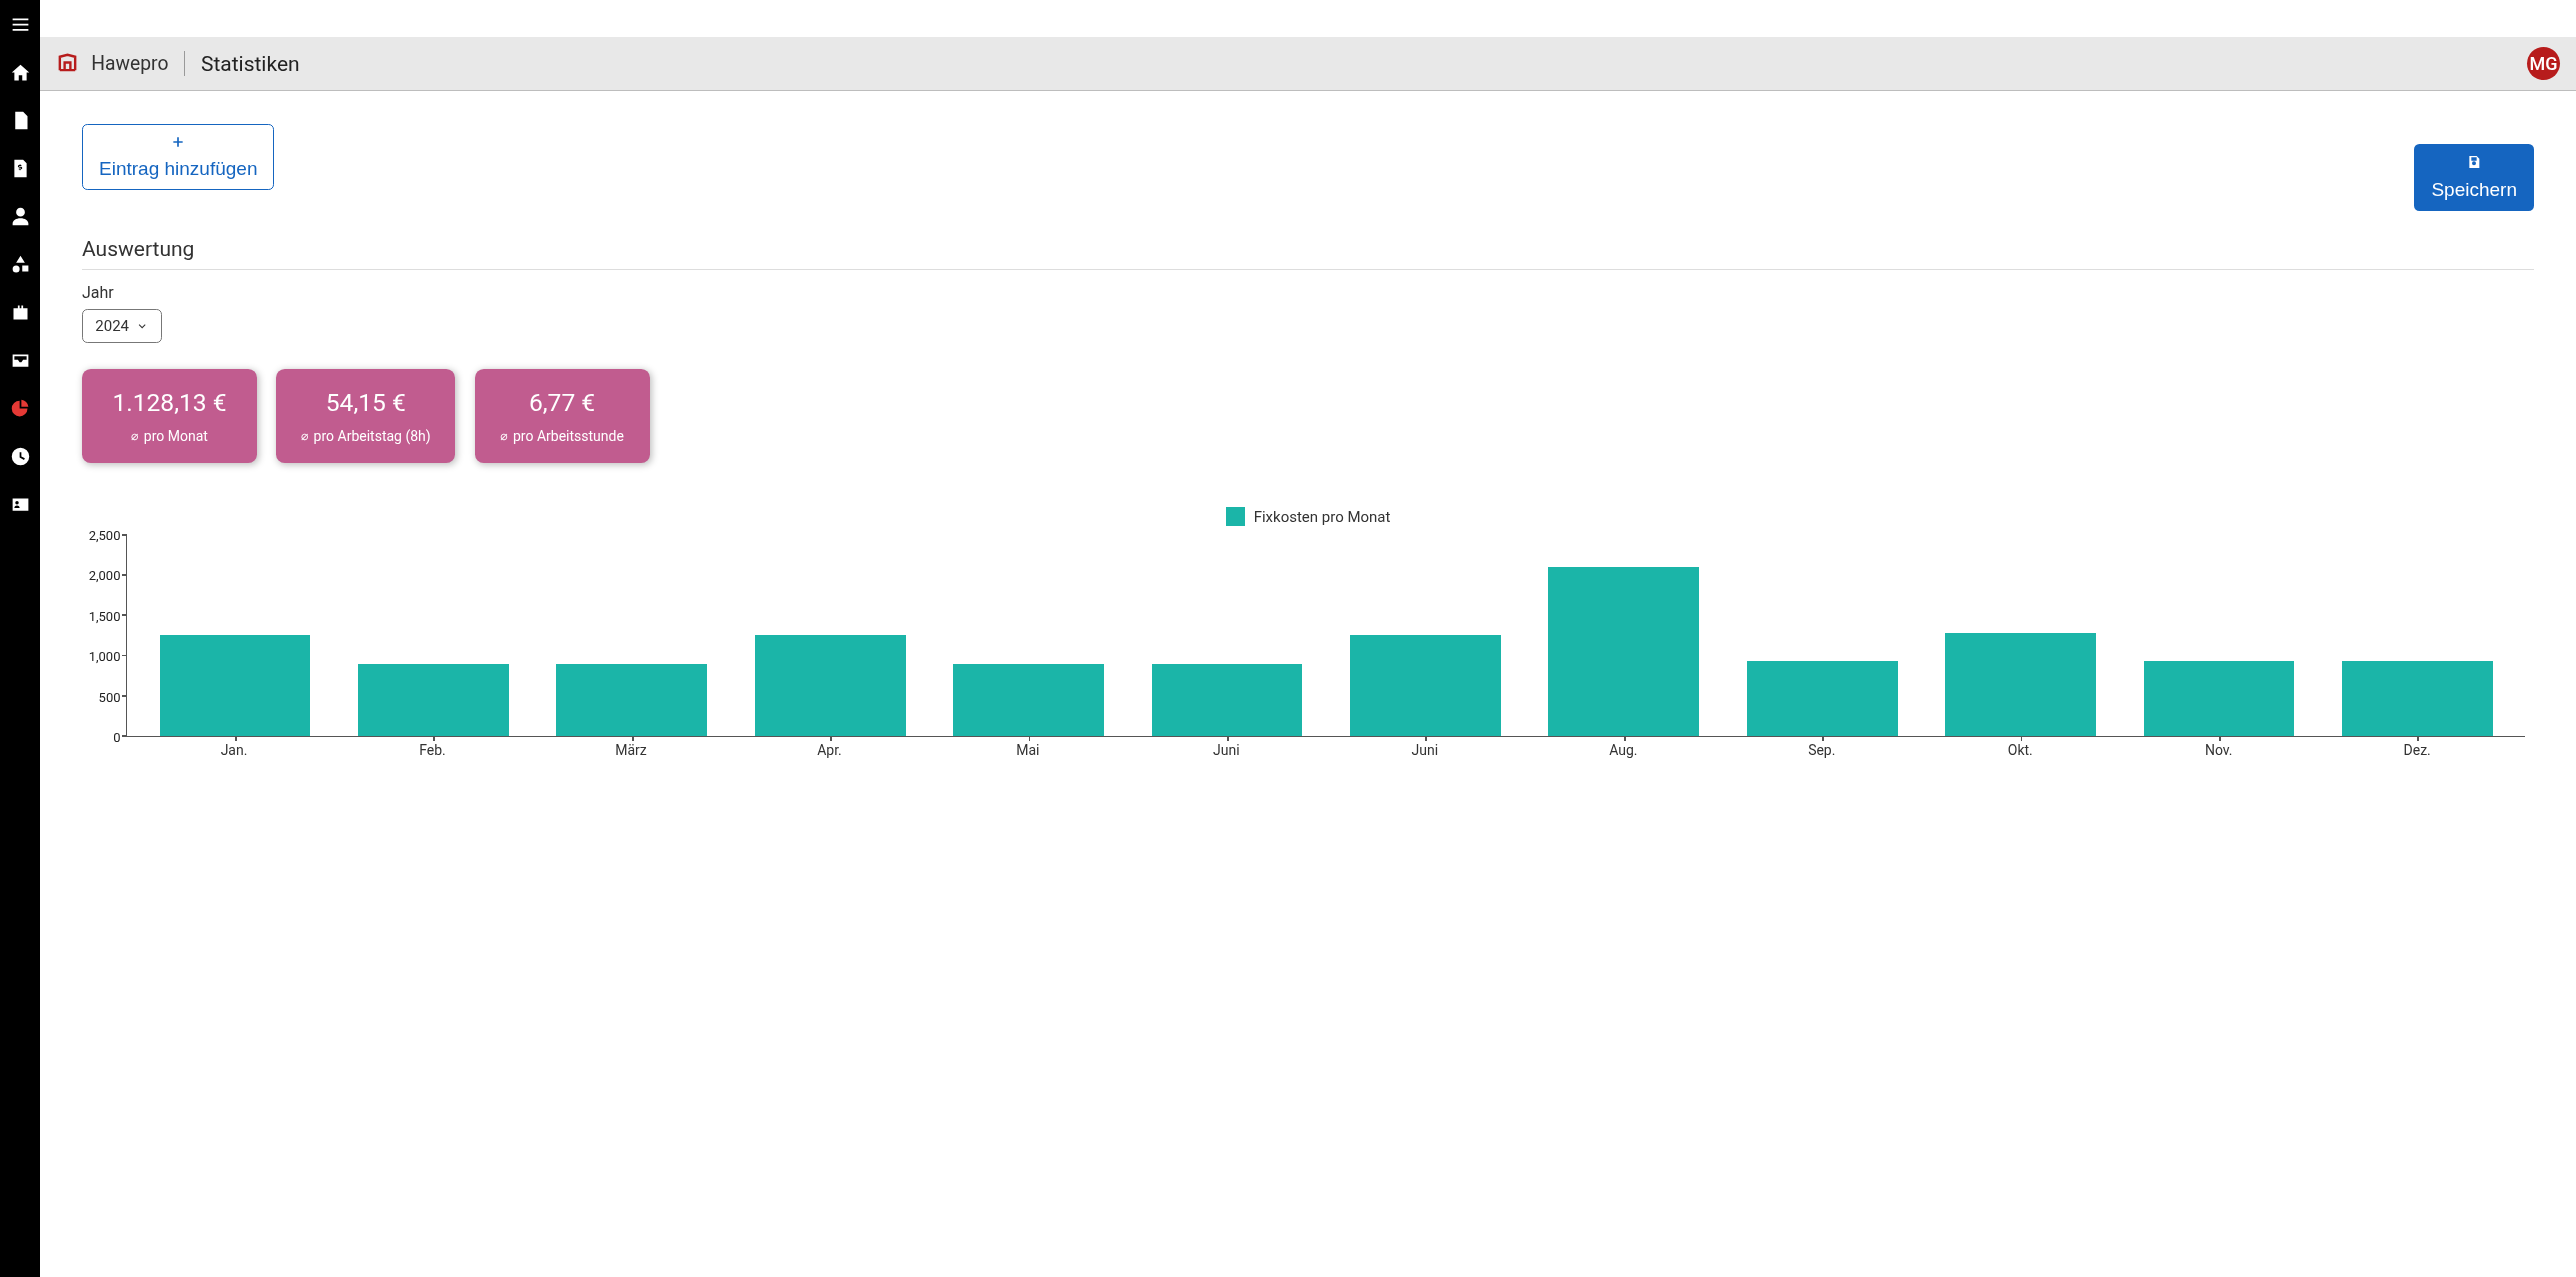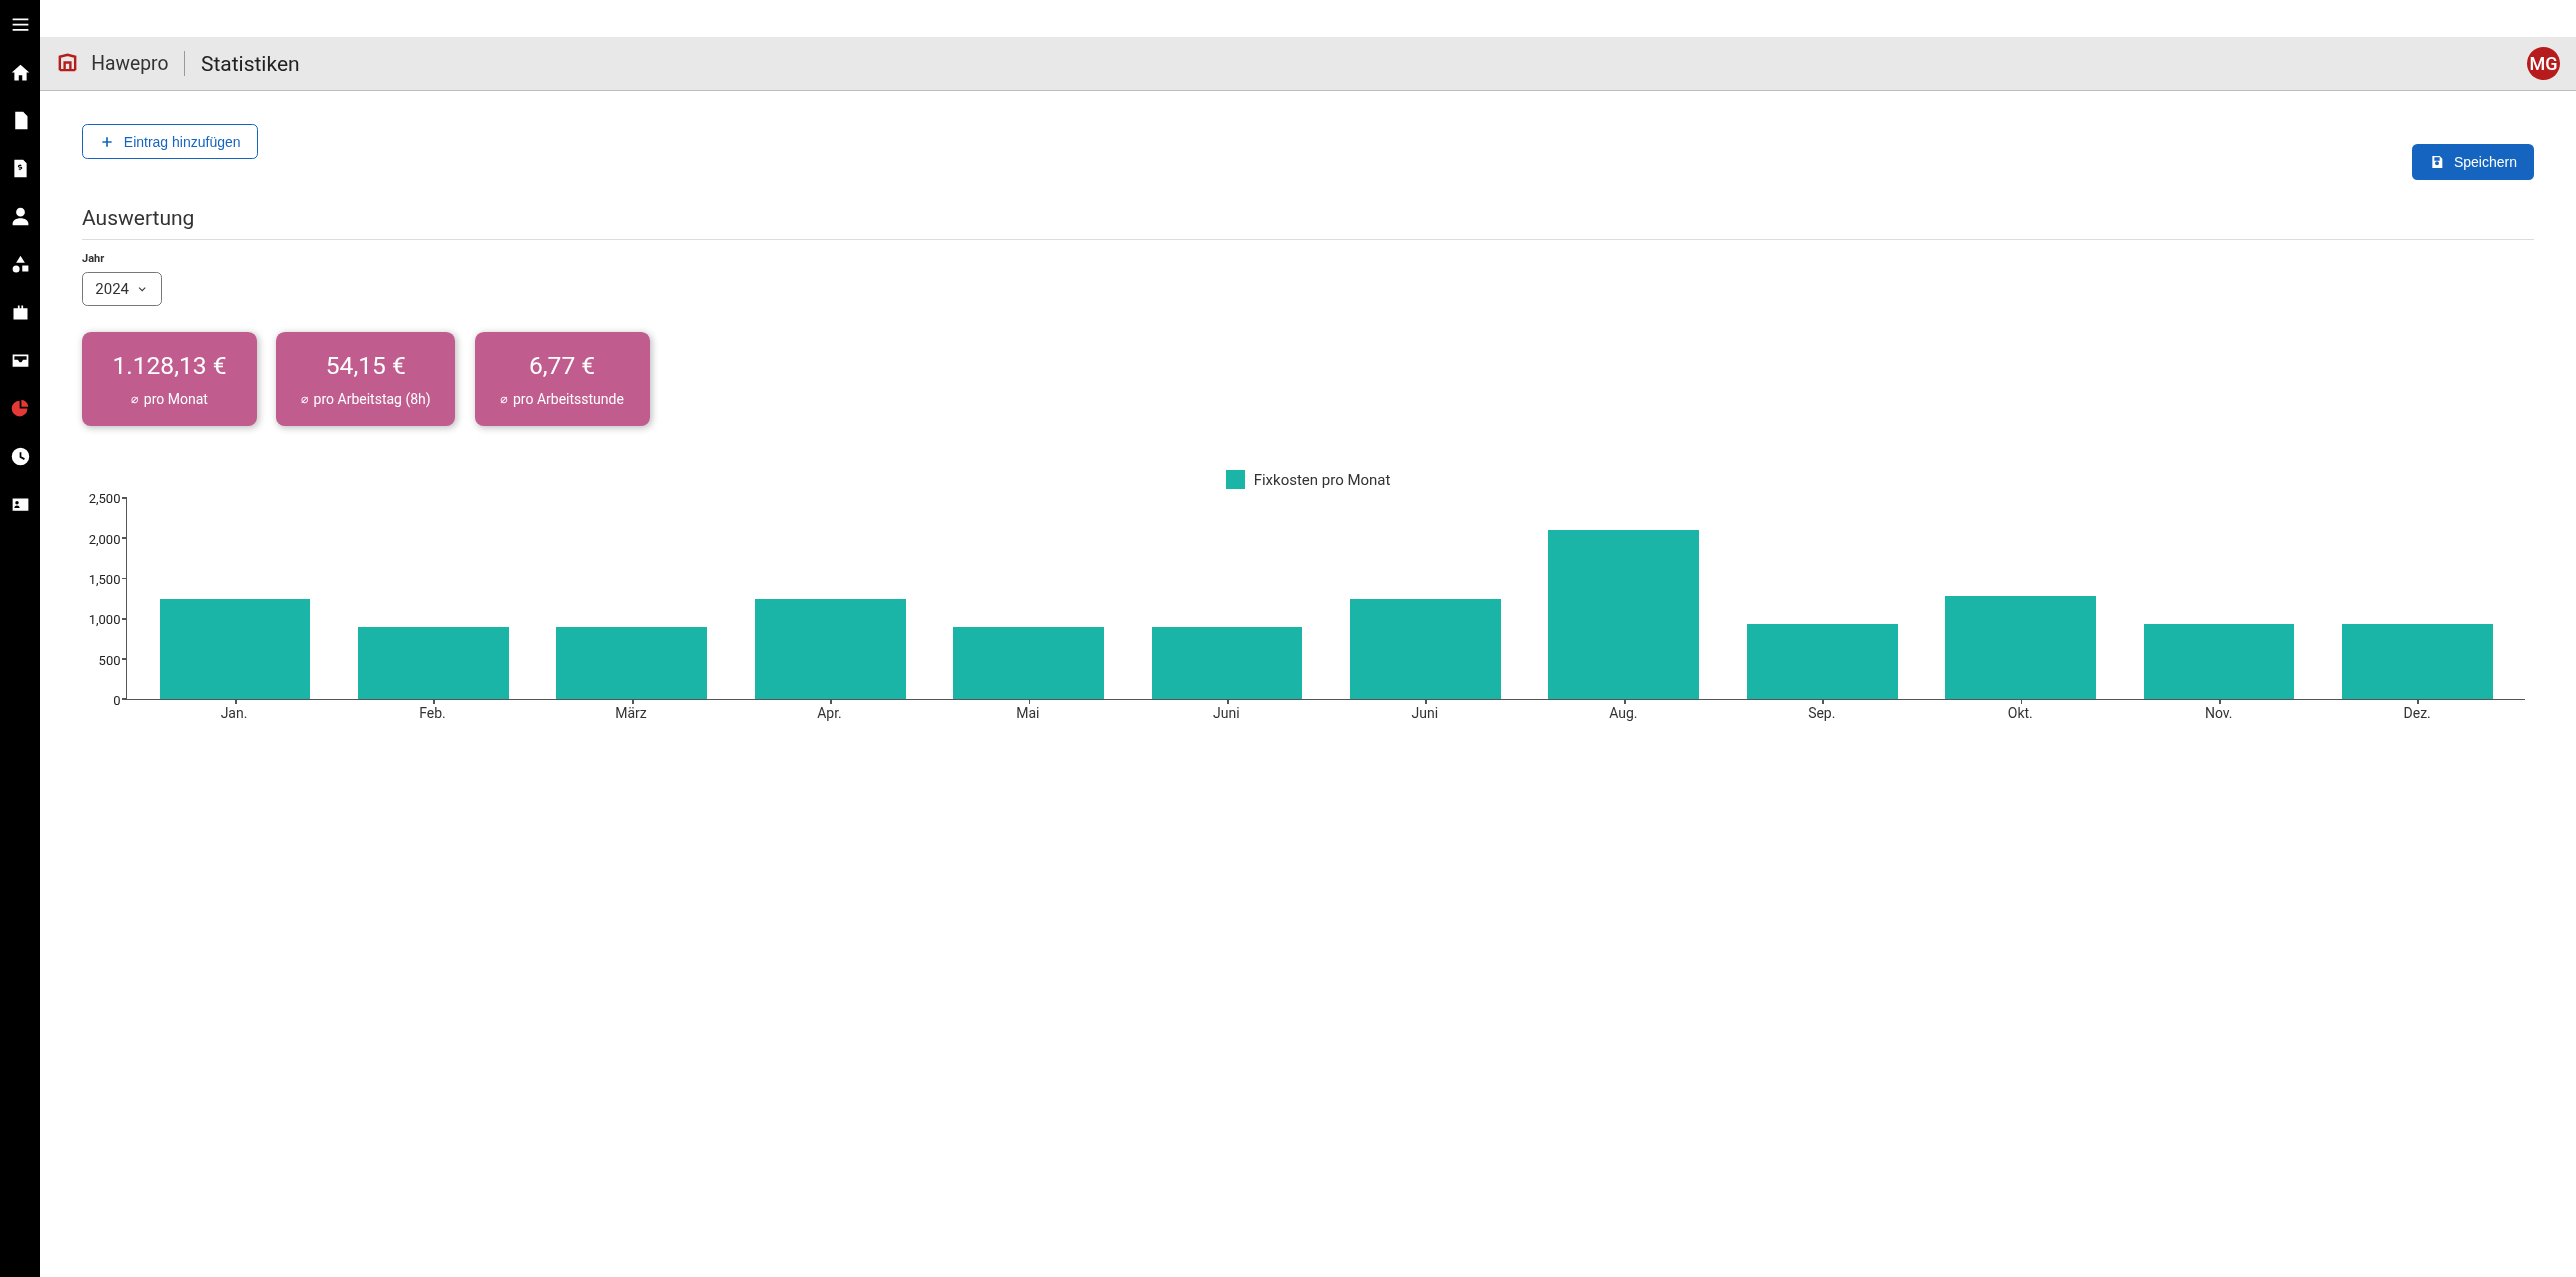--- a/index.html
+++ b/index.html
@@ -53,33 +53,33 @@
       display: flex; align-items: center; justify-content: center;
       font-size: 18px; font-weight: 500;
     }
     .content { flex: 1; overflow: auto; padding: 0 42px 35px 42px; }
     .action-bar {
       display: flex; justify-content: space-between; align-items: center;
       padding: 12.3px 0 26px 0;
     }
     .btn {
       display: inline-flex; align-items: center; gap: 8.8px;
-      padding: 8.8px 16px; border-radius: 5.3px; font-size: 14px;
-      font-weight: 500; cursor: pointer; border: 0.9px solid transparent;
+      padding: 8.8px 16px; border-radius: 5.3px; font-size: 19px;
+      font-weight: 500; cursor: pointer; border: 0.9px solid transparent; flex-direction: column;
     }
     .btn-outline {
       border-color: #1565c0; color: #1565c0; background: #fff;
     }
     .btn-primary { background: #1565c0; color: #fff; margin-top: 41px; }
     .btn svg { width: 16px; height: 16px; }
     .section-title {
       font-size: 21px; font-weight: 400; margin-bottom: 12.3px;
       border-bottom: 0.9px solid #ddd; padding-bottom: 8.8px;
     }
-    .year-label { font-size: 11px; font-weight: 700; margin-top: 0; display: block; }
+    .year-label { font-size: 16px; font-weight: 400; margin-top: 0; display: block; }
     .year-select {
       margin-top: 7px;
       display: inline-flex; align-items: center; gap: 7px;
       border: 0.9px solid #777; border-radius: 5.3px;
       padding: 7px 12.3px; font-size: 15px; cursor: pointer;
       background: #fff;
     }
     .year-select svg { width: 12.3px; height: 12.3px; }
     .cards { display: flex; gap: 19.3px; margin-top: 26px; }
     .card {

